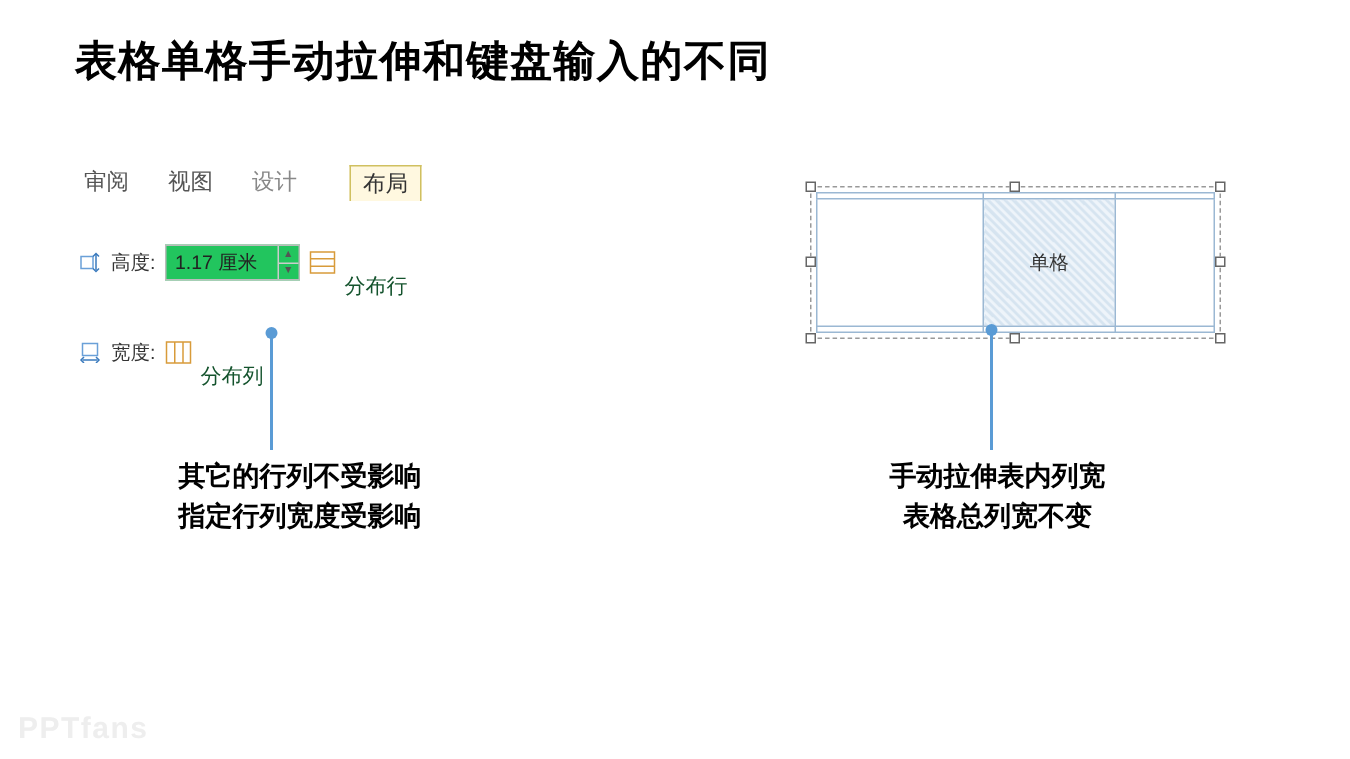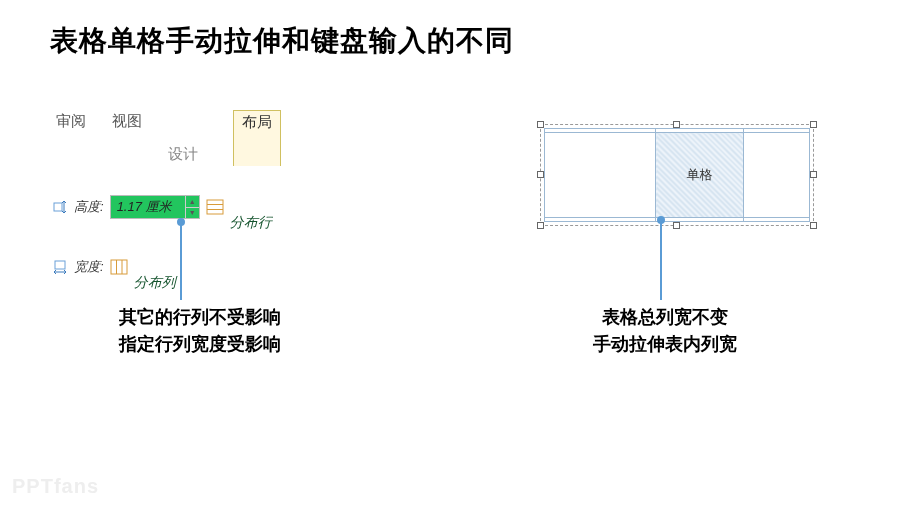--- a/index.html
+++ b/index.html
@@ -29,37 +29,36 @@
   .tabs {
     display: flex;
     gap: 18px;
     padding: 2px 4px 6px 4px;
   }
   .tab {
     font-size: 15px;
     color: #555;
     padding: 2px 4px;
   }
-  .tab.design { color: #888; margin-top: 33px; }
+  .tab.design { color: #888; }
   .tab.active {
     background: #fff8e0;
     color: #333;
     border-top: 1px solid #d0c060;
     border-left: 1px solid #d0c060;
     border-right: 1px solid #d0c060;
     padding: 2px 8px;
     margin-left: 13px;
   }
   .control-row {
     display: flex;
     align-items: center;
     gap: 6px;
     margin-top: 10px;
     padding-left: 4px;
-    font-style: italic;
   }
   .icon-box {
     width: 16px;
     height: 16px;
     display: inline-flex;
     align-items: center;
     justify-content: center;
   }
   .label-small {
     font-size: 13px;
@@ -285,17 +284,17 @@
   <span class="sel-handle h-tr"></span>
   <span class="sel-handle h-ml"></span>
   <span class="sel-handle h-mr"></span>
   <span class="sel-handle h-bl"></span>
   <span class="sel-handle h-bm"></span>
   <span class="sel-handle h-br"></span>
 </div>
 
 <div class="connector-right"></div>
 <div class="caption-right">
+  <div>手动拉伸表内列宽</div>
   <div>表格总列宽不变</div>
-  <div>手动拉伸表内列宽</div>
 </div>
 
 <div class="watermark">PPTfans</div>
 
 </body></html>

